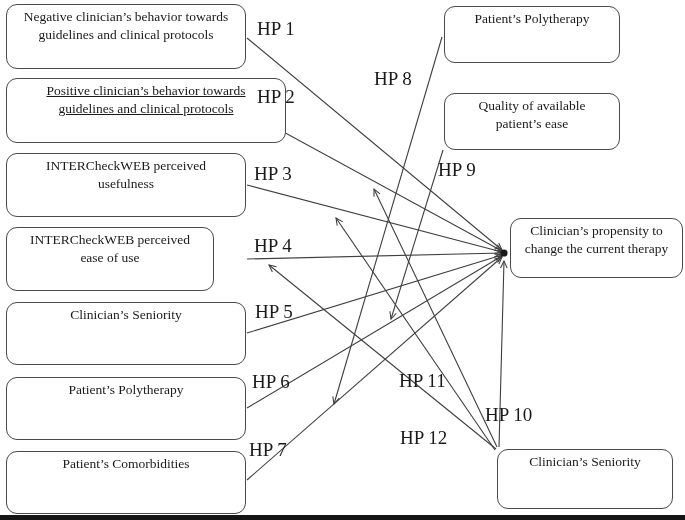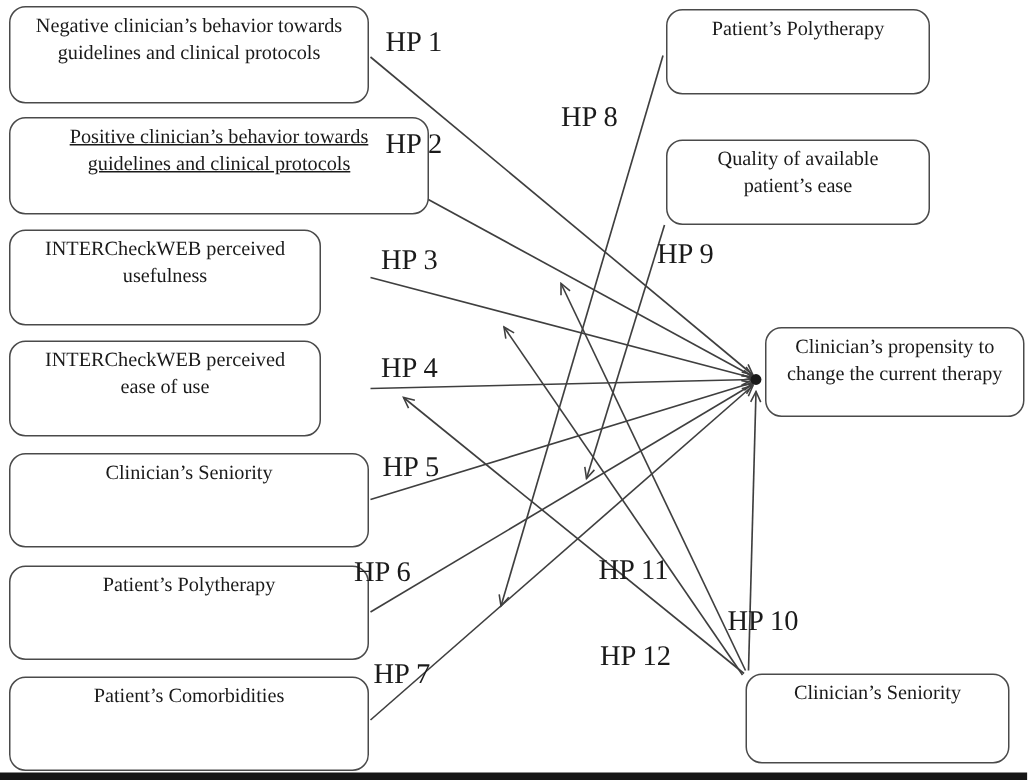--- a/index.html
+++ b/index.html
@@ -62,21 +62,21 @@
         <circle cx="504" cy="253" r="3.6" fill="#1a1a1a"></circle>
       </g>
   </svg>
   <div id="boxes">
       <div class="node" style="left: 6px; top: 4px; width: 240px; height: 65px;">
         <span>Negative clinician’s behavior towards guidelines and clinical protocols</span>
       </div>
       <div class="node" style="left: 6px; top: 78px; width: 280px; height: 65px; text-decoration: underline;">
         <span>Positive clinician’s behavior towards guidelines and clinical protocols</span>
       </div>
-      <div class="node" style="left: 6px; top: 153px; width: 208px; height: 64px;">
+      <div class="node" style="left: 6px; top: 153px; width: 240px; height: 64px;">
         <span>INTERCheckWEB perceived usefulness</span>
       </div>
       <div class="node" style="left: 6px; top: 227px; width: 208px; height: 64px;">
         <span>INTERCheckWEB perceived ease of use</span>
       </div>
       <div class="node" style="left: 6px; top: 302px; width: 240px; height: 63px;">
         <span>Clinician’s Seniority</span>
       </div>
       <div class="node" style="left: 6px; top: 377px; width: 240px; height: 63px;">
         <span>Patient’s Polytherapy</span>
@@ -96,21 +96,21 @@
       <div class="node" style="left: 497px; top: 449px; width: 176px; height: 60px;">
         <span>Clinician’s Seniority</span>
       </div>
     </div>
   <div id="labels">
       <div class="hp-label" style="left: 257px; top: 18px;">HP 1</div>
       <div class="hp-label" style="left: 257px; top: 86px;">HP 2</div>
       <div class="hp-label" style="left: 254px; top: 163px;">HP 3</div>
       <div class="hp-label" style="left: 254px; top: 235px;">HP 4</div>
       <div class="hp-label" style="left: 255px; top: 301px;">HP 5</div>
-      <div class="hp-label" style="left: 236px; top: 371px;">HP 6</div>
+      <div class="hp-label" style="left: 252px; top: 371px;">HP 6</div>
       <div class="hp-label" style="left: 249px; top: 439px;">HP 7</div>
       <div class="hp-label" style="left: 374px; top: 24px; margin-top: 44px;">HP 8</div>
       <div class="hp-label" style="left: 438px; top: 159px;">HP 9</div>
       <div class="hp-label" style="left: 485px; top: 404px;">HP 10</div>
       <div class="hp-label" style="left: 399px; top: 370px;">HP 11</div>
       <div class="hp-label" style="left: 400px; top: 427px;">HP 12</div>
     </div>
   <div id="bottom-strip"></div>
 </div>
 

